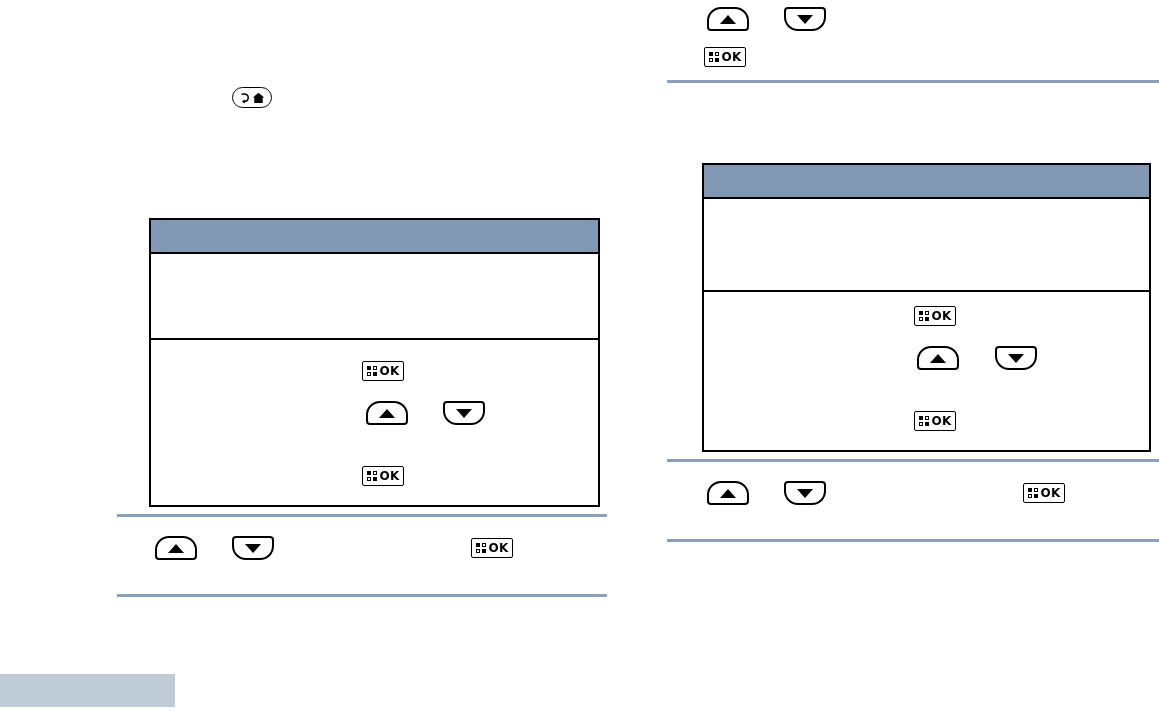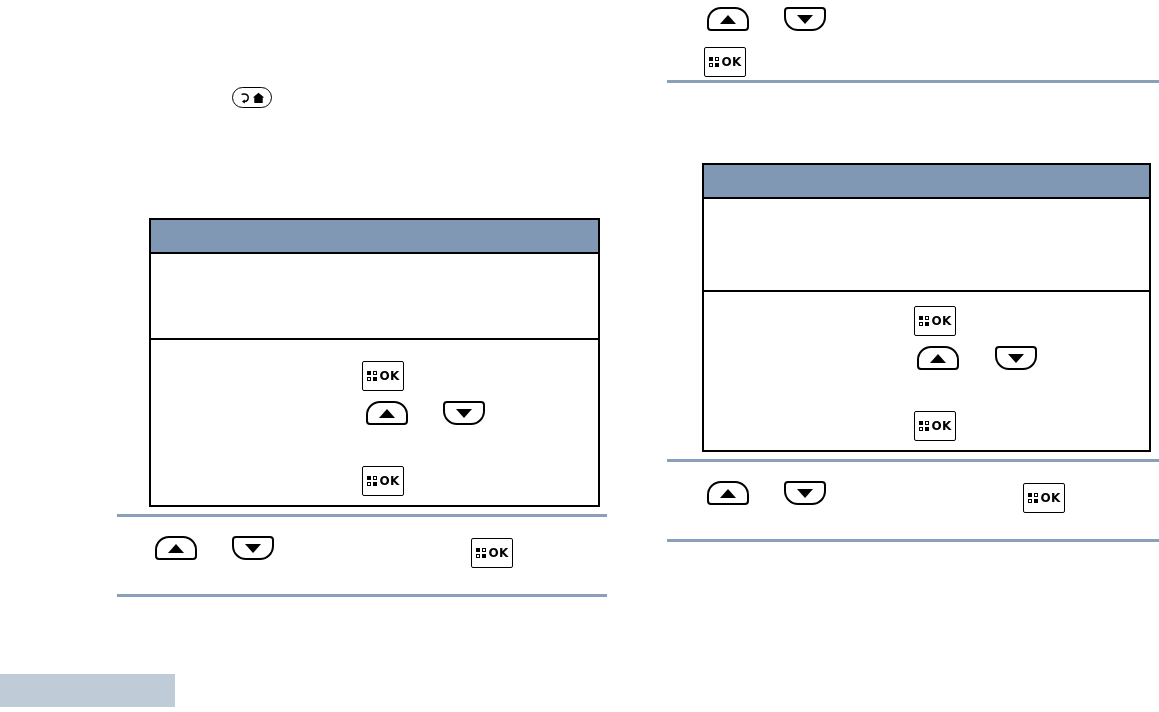--- a/index.html
+++ b/index.html
@@ -54,21 +54,21 @@
 
   
 
   
   .key-ok {
     position: absolute;
     display: inline-flex;
     align-items: center;
     justify-content: center;
     gap: 3px;
-    height: 30px;
+    height: 20px;
     padding: 0 4px;
     border: 1.6px solid #000000;
     border-radius: 2px;
     background: #ffffff;
     box-sizing: border-box;
   }
   .grid-glyph {
     display: grid;
     grid-template-columns: 4px 4px;
     grid-template-rows: 4px 4px;

